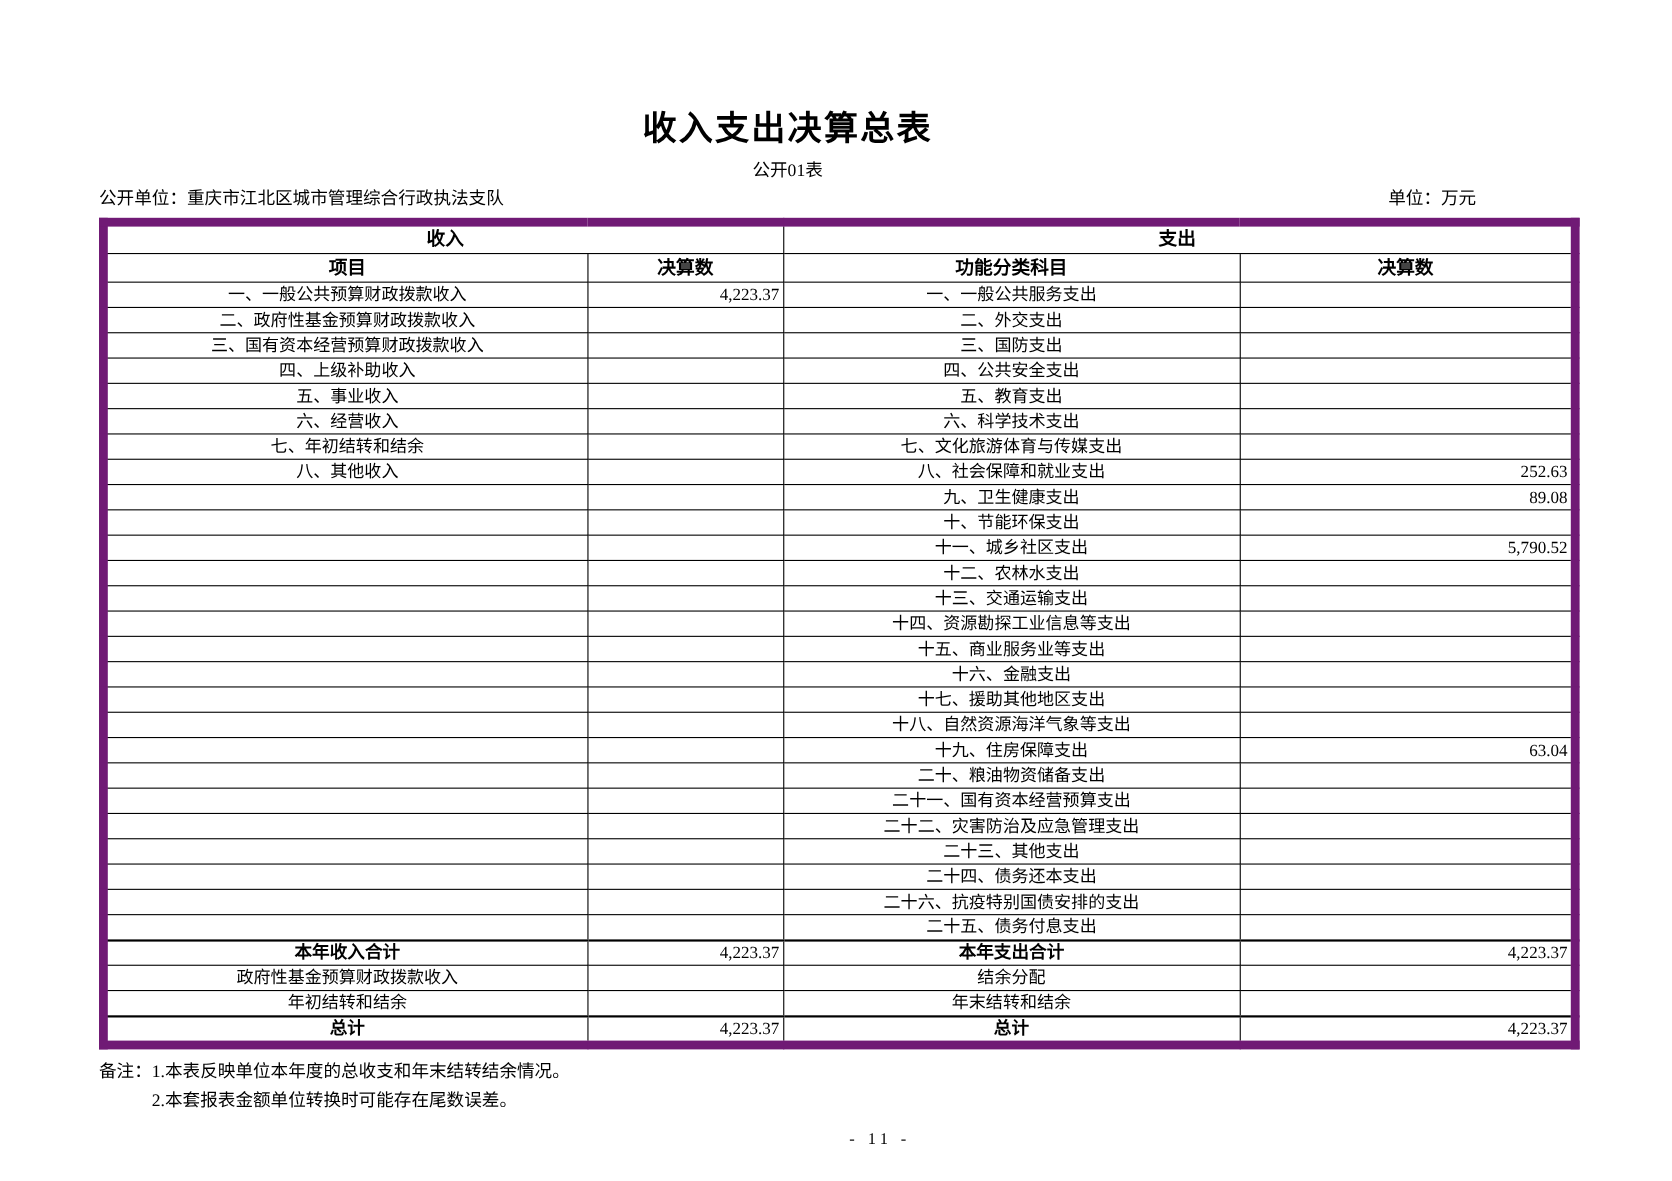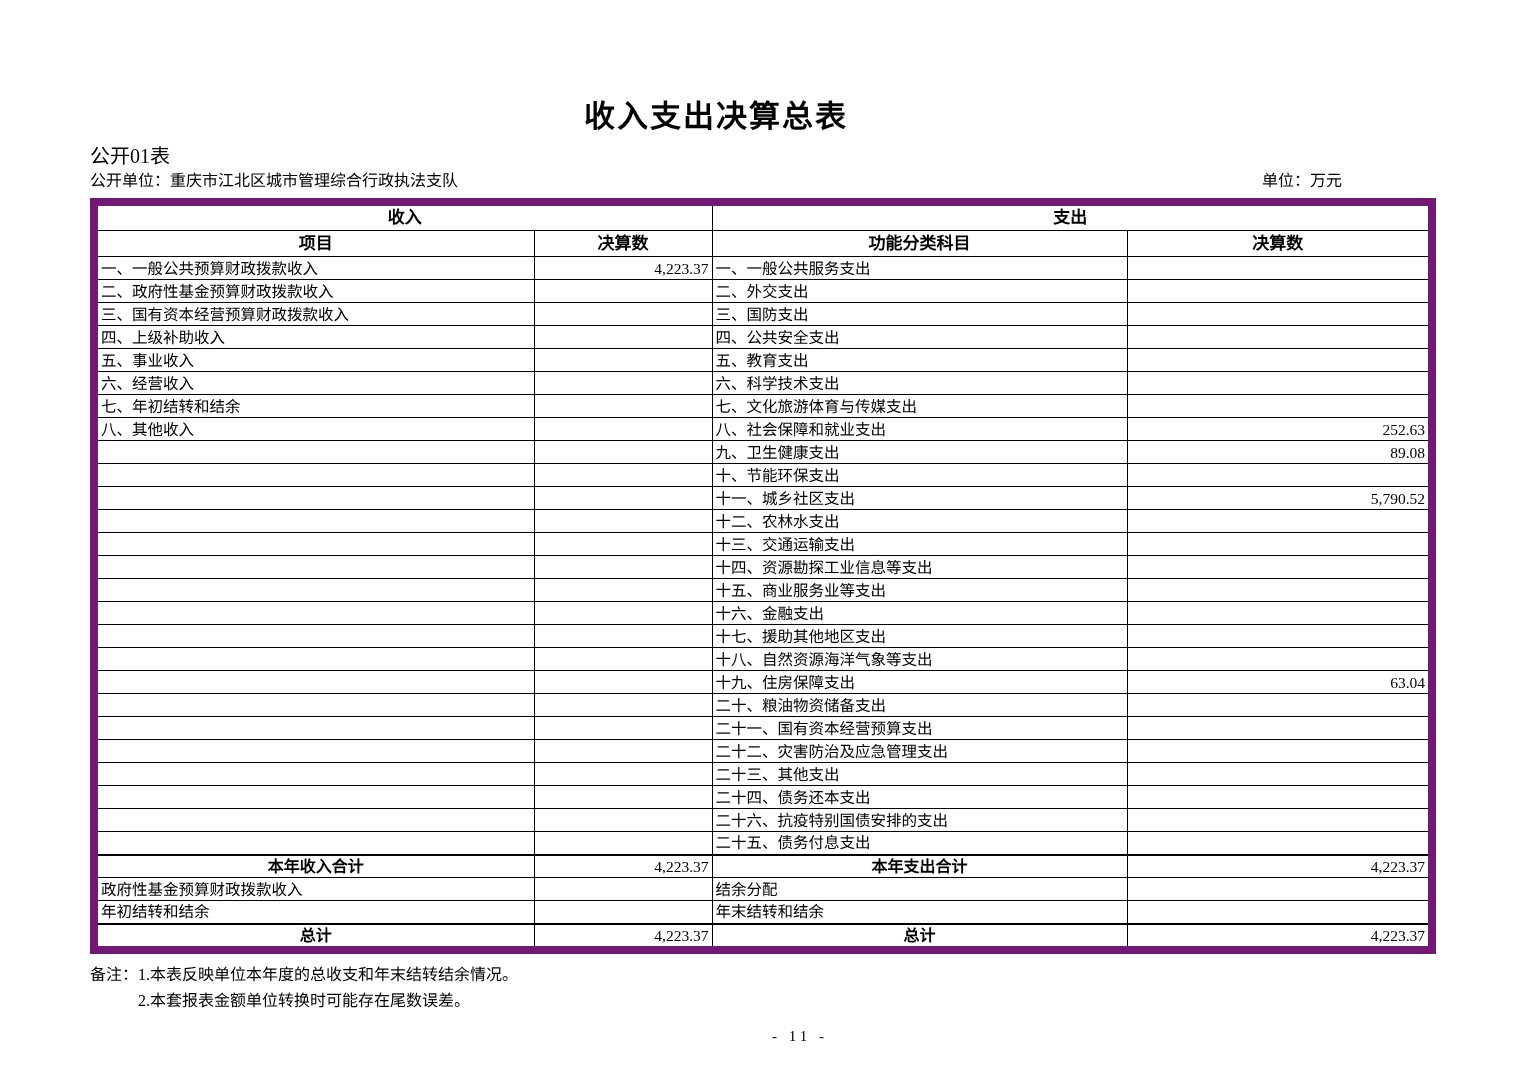--- a/index.html
+++ b/index.html
@@ -17,22 +17,22 @@
   .doc-title {
     margin-top:98px;
     text-align:center;
     font-size:31px;
     font-weight:bold;
     letter-spacing:2px;
     line-height:38px;
   }
   .table-code {
     margin-top:10px;
-    text-align:left;
-    font-size:20px;
+    text-align:center;
+    font-size:16px;
     line-height:20px;
   }
   .meta-row {
     margin-top:4px;
     display:flex;
     justify-content:space-between;
     align-items:flex-end;
     font-size:16px;
     line-height:22px;
   }
@@ -56,21 +56,21 @@
     font-size:17px;
     height:26px;
     line-height:24px;
   }
   table.budget tbody td {
     font-size:15.5px;
     height:23px;
     line-height:21px;
     padding:0 3px;
   }
-  td.cell-item { text-align:left; }
+  td.cell-item { text-align:center; }
   td.cell-val  { text-align:right; padding-right:3px; }
   tr.sum-row td.cell-item { font-weight:bold; text-align:center; font-size:16px; }
   tr.thick-top td { border-top:2px solid #000; }
 
   .notes {
     margin-top:8px;
     display:flex;
     font-size:16px;
     line-height:26px;
   }

